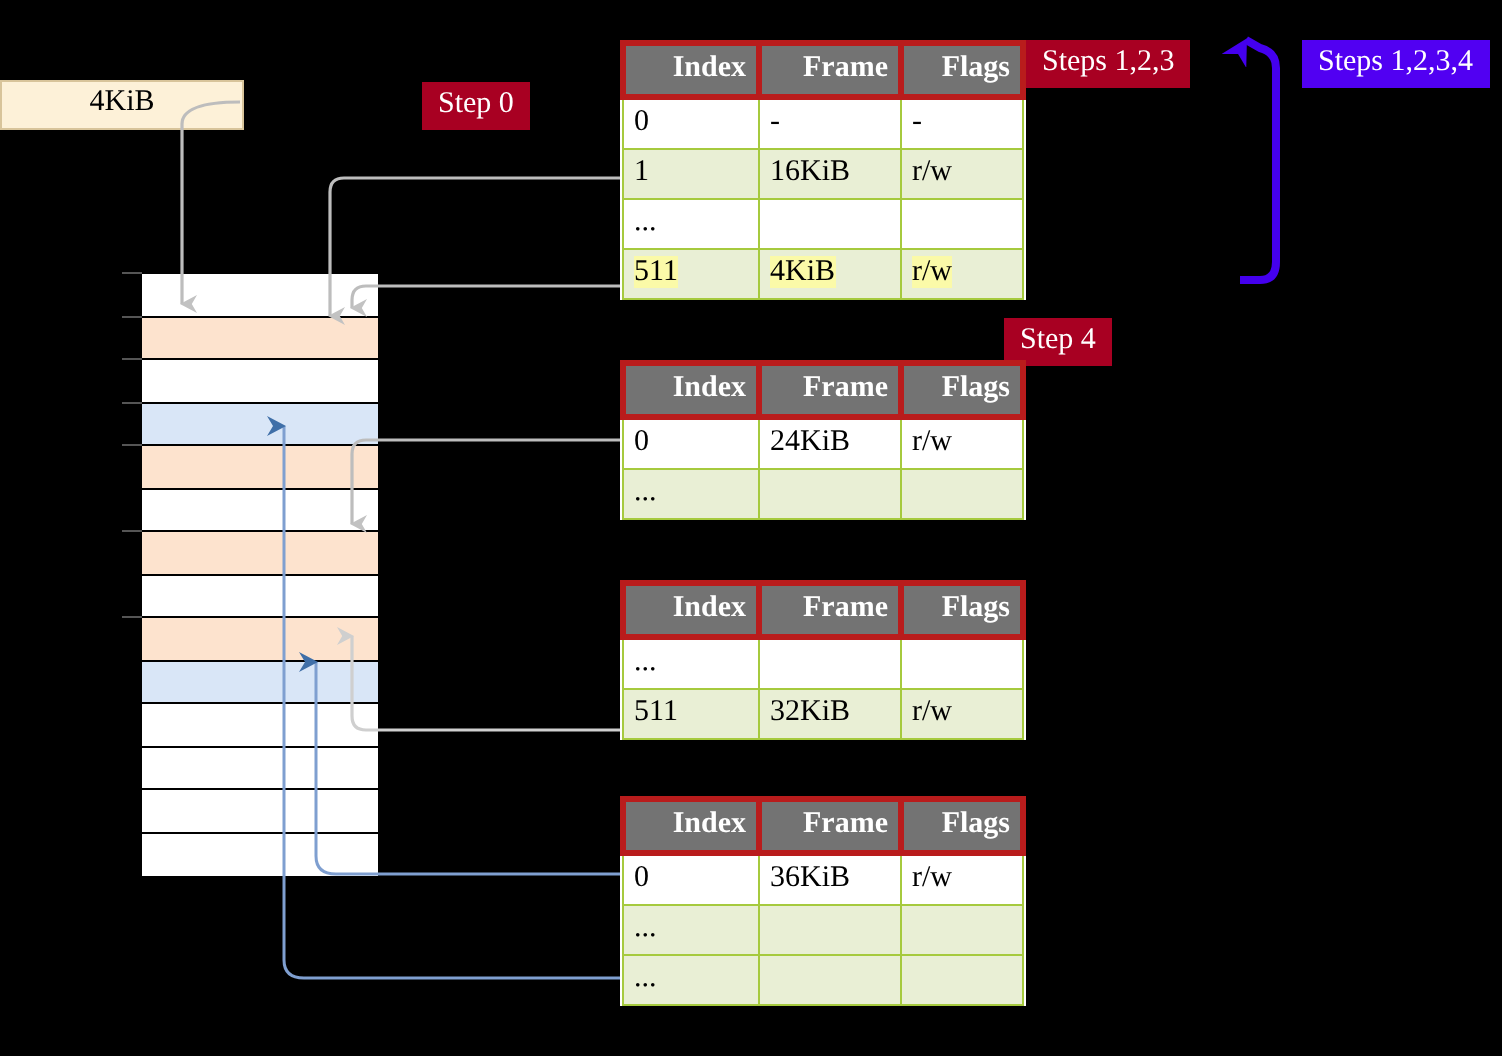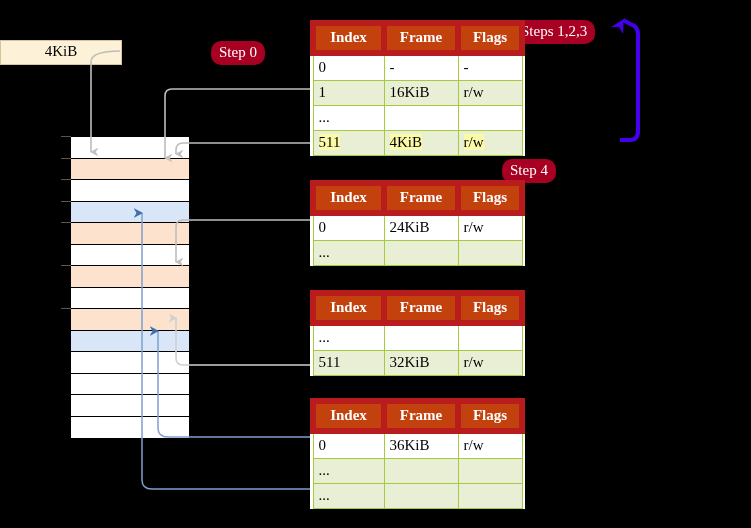--- a/index.html
+++ b/index.html
@@ -3,21 +3,21 @@
 <meta charset="utf-8">
 <style>
   html,body{margin:0;padding:0;background:#000;}
   body{width:751px;height:528px;position:relative;overflow:hidden;
        font-family:"Liberation Serif", serif;}
   .stage{position:absolute;left:0;top:0;width:751px;height:528px;}
 
   
   .badge{position:absolute;font-size:15px;line-height:1;
          padding:4px 8px 5px 8px;color:#ffffff;white-space:nowrap;
-         font-family:"Liberation Serif", serif;border-radius:10px;}
+         font-family:"Liberation Serif", serif;}
   .badge.red{background:#a80022;}
   .badge.blue{background:#5100f2;}
 
   
   .kib-box{position:absolute;background:#fdf1d8;border:1px solid #d8c49a;
            color:#000;font-size:15px;text-align:center;}
   .kib-box span{display:block;line-height:21px;}
 
   
   .mem{position:absolute;left:70px;top:136px;width:120px;height:279px;
@@ -26,22 +26,22 @@
   .mem-row:last-child{border-bottom:none;}
   .mem-row.orange{background:#fde3ce;}
   .mem-row.bluecell{background:#d9e6f7;}
   .mem-row.white{background:#ffffff;}
   .mem-tick{position:absolute;left:-10px;width:10px;height:0;
             border-top:1px solid #555;}
 
   
   .ptable{position:absolute;border-collapse:collapse;
           font-size:15px;color:#000;background:#fff;}
-  .ptable th{background:#c2410c;color:#ffffff;font-weight:bold;
-             text-align:center;padding:3px 5px 4px 5px;border:6px solid #b91c1c;
+  .ptable th{background:#737373;color:#ffffff;font-weight:bold;
+             text-align:right;padding:3px 5px 4px 5px;border:3px solid #b91c1c;
              font-family:"Liberation Serif", serif;}
   .ptable td{border:1px solid #a6ca3e;padding:3px 5px 4px 5px;
              text-align:left;vertical-align:top;height:15px;}
   .ptable tr.alt td{background:#e9efd5;}
   .ptable tr.plain td{background:#ffffff;}
   .hl{background:#fbfaa8;}
   .col-index{width:55px;}
   .col-frame{width:58px;}
   .col-flags{width:48px;}
 
@@ -54,20 +54,21 @@
 <div class="stage">
 
   <div class="kib-box" style="left:0px;top:40px;width:120px;height:23px;">
     <span>4KiB</span>
   </div>
 
   <div class="badge red" style="left:190px;top:41px;margin-left:21px;">Step 0</div>
 
   <div class="badge red" style="left:513px;top:20px;">Steps 1,2,3</div>
 
+  <div class="badge blue" style="left:651px;top:20px;">Steps 1,2,3,4</div>
 
   <div class="badge red" style="left:502px;top:159px;">Step 4</div>
 
   <div class="mem" id="mem-col">
       <div class="mem-row white" style="position: relative;">
         <div class="mem-tick" style="top: -1px;"></div>
       </div>
       <div class="mem-row orange" style="position: relative;">
         <div class="mem-tick" style="top: -1px;"></div>
       </div>

